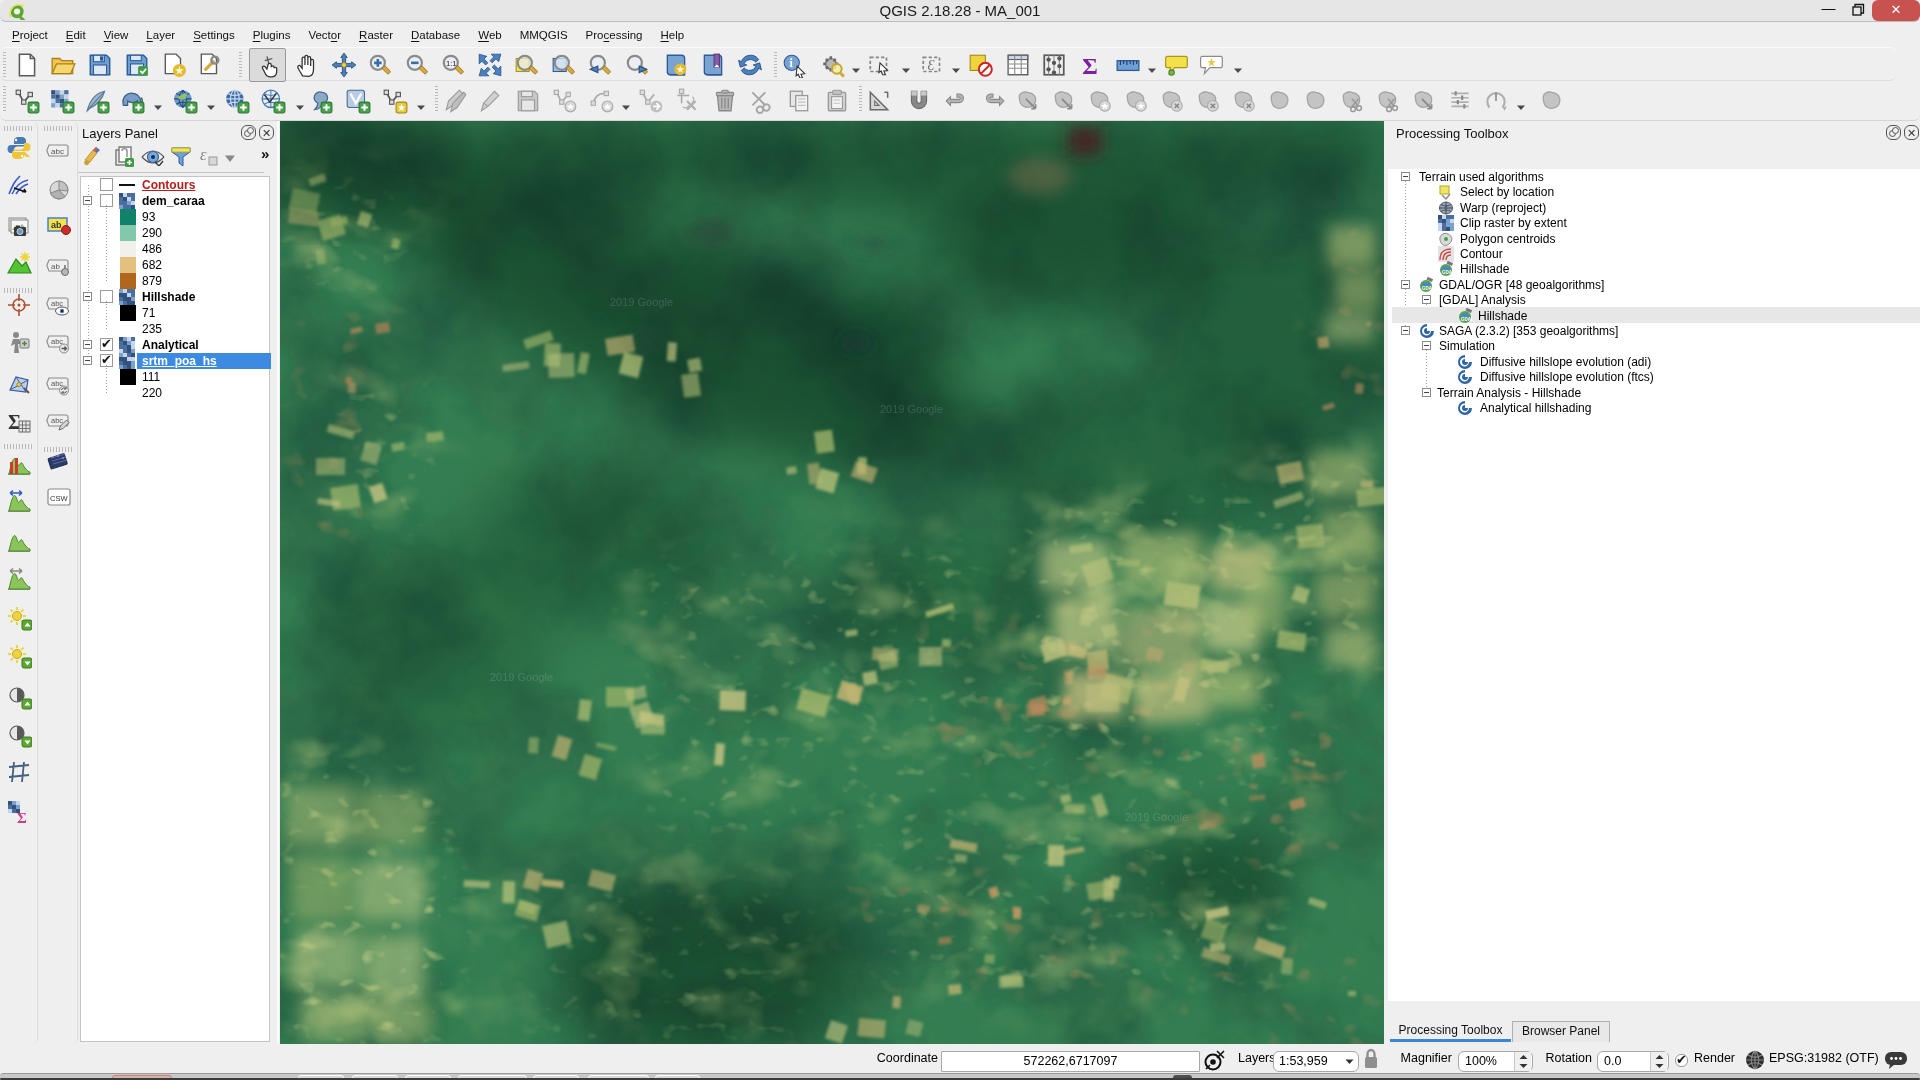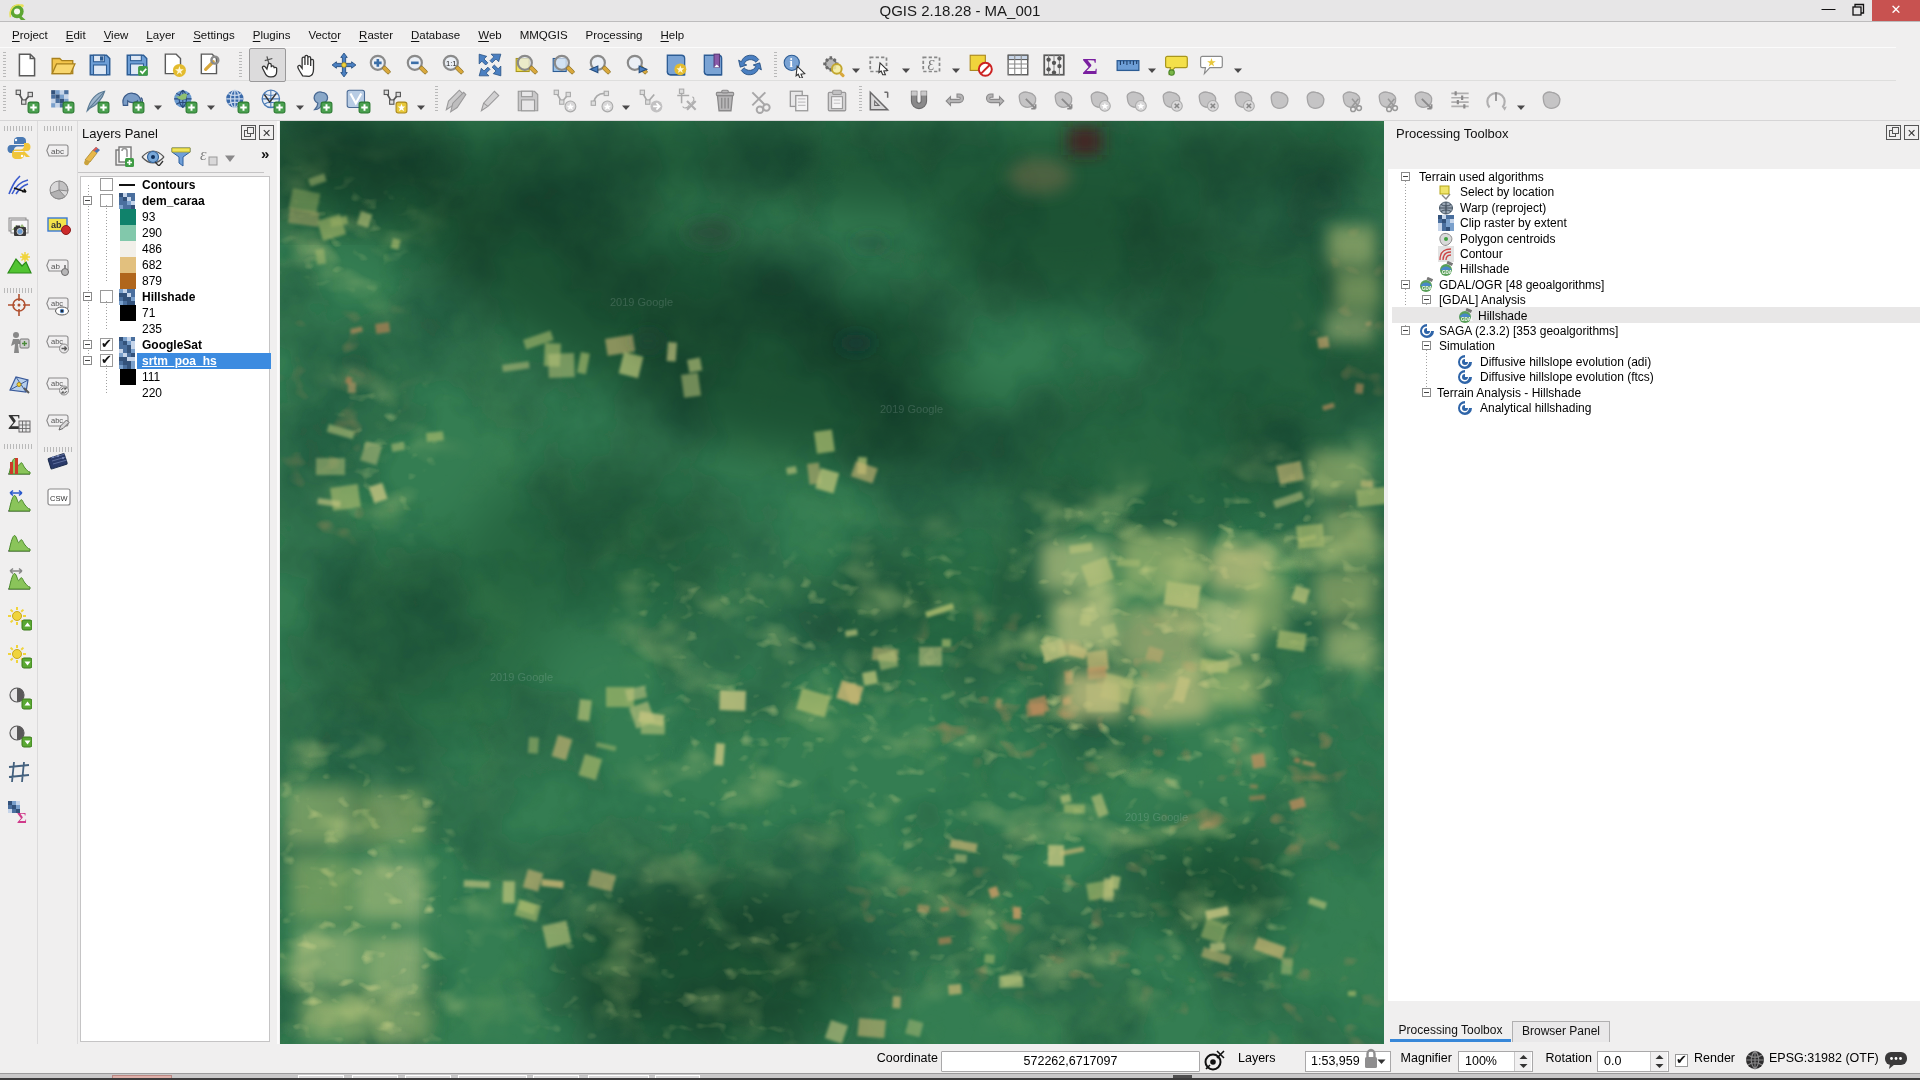--- a/index.html
+++ b/index.html
@@ -1,18 +1,18 @@
 <!DOCTYPE html>
 <html><head>
 <meta charset="utf-8">
 <style>
 * { margin:0; padding:0; box-sizing:border-box; }
 html,body { width:1920px; height:1080px; overflow:hidden; font-family:"Liberation Sans", sans-serif; }
 body { background:#f0efef; position:relative; }
-.abs { position:absolute; }
+.abs { position:absolute;border-radius:6px; }
 
 
 #titlebar { left:0; top:0; width:1920px; height:22px; background:#e7e6e7; border-bottom:1px solid #bdbcbd; }
 #title-text { left:0; right:0; top:2px; text-align:center; font-size:15px; color:#1a1a1a; }
 #qgis-logo { left:8px; top:2px; width:19px; height:19px; }
 #btn-min { left:1814px; top:0; width:29px; height:21px; font-size:14px; color:#111; text-align:center; line-height:17px;}
 #btn-max { left:1843px; top:0; width:29px; height:21px; }
 #btn-close { left:1872px; top:0; width:48px; height:21px; background:#c85250; color:#fff; text-align:center; line-height:20px; font-size:13px; }
 
 
@@ -757,21 +757,21 @@
           <path d="M1 1.5 L6 8 L11 1.5 Z" fill="#8a898a"></path>
         </svg></div>
 <div class="abs" style="left:183px;top:3px;width:18px;height:20px;font-size:15px;font-weight:bold;color:#111">»</div>
     </div>
   <div id="lp-tree">
       <div style="position:relative;width:100%;height:100%">
         <div class="dotv" style="left:7px;top:8px;height:176px"></div>
         <div class="trow" style="top:0px">
           <div class="cbx" style="left:19px;top:1px"></div>
           <div style="position:absolute;left:38px;top:7px;width:16px;height:2px;background:#111"></div>
-          <div class="tname" style="left:61px;top:1px;color:#000000;">Contours</div>
+          <div class="tname" style="left:61px;top:1px;color:#b91c1c;text-decoration:underline;">Contours</div>
         </div>
         <div class="trow" style="top:16px">
           <div class="exp" style="left:2px;top:3px"></div>
           <div class="cbx" style="left:19px;top:1px"></div>
           <div class="ricon" style="left:38px;top:0px">
             <svg viewBox="0 0 16 16">
               <rect x="0" y="0" width="4" height="4" fill="#33527b"></rect>
               <rect x="4" y="0" width="4" height="4" fill="#c6d5ea"></rect>
               <rect x="8" y="0" width="4" height="4" fill="#4a6f9e"></rect>
               <rect x="12" y="0" width="4" height="4" fill="#4a6f9e"></rect>
@@ -860,21 +860,21 @@
               <rect x="0" y="8" width="4" height="4" fill="#4a6f9e"></rect>
               <rect x="4" y="8" width="4" height="4" fill="#4a6f9e"></rect>
               <rect x="8" y="8" width="4" height="4" fill="#33527b"></rect>
               <rect x="12" y="8" width="4" height="4" fill="#c6d5ea"></rect>
               <rect x="0" y="12" width="4" height="4" fill="#c6d5ea"></rect>
               <rect x="4" y="12" width="4" height="4" fill="#4a6f9e"></rect>
               <rect x="8" y="12" width="4" height="4" fill="#33527b"></rect>
               <rect x="12" y="12" width="4" height="4" fill="#7aa0cc"></rect>
             </svg>
           </div>
-          <div class="tname" style="left:61px;top:1px;color:#000;">GoogleSat</div>
+          <div class="tname" style="left:61px;top:1px;color:#000;">Analytical</div>
         </div>
         <div class="trow" style="top:176px">
           <div style="position:absolute;left:56px;top:0px;width:134px;height:16px;background:#3c8be0"></div>
           <div class="exp" style="left:2px;top:3px"></div>
           <div class="cbx ck" style="left:19px;top:1px"></div>
           <div class="ricon" style="left:38px;top:0px">
             <svg viewBox="0 0 16 16">
               <rect x="0" y="0" width="4" height="4" fill="#7aa0cc"></rect>
               <rect x="4" y="0" width="4" height="4" fill="#c6d5ea"></rect>
               <rect x="8" y="0" width="4" height="4" fill="#4a6f9e"></rect>
@@ -1403,21 +1403,21 @@
 <div class="abs" style="left:941px;top:1051px;width:259px;height:21px;background:#fff;border:1px solid #a9a8a9;border-radius:1px;text-align:center;font-size:12.5px;line-height:19px">572262,6717097</div>
 <div class="abs" style="left:1203px;top:1049px;width:22px;height:24px">
   <svg viewBox="0 0 22 24">
       <circle cx="10" cy="13" r="7.5" fill="none" stroke="#111" stroke-width="2"></circle>
       <circle cx="10" cy="13" r="2.8" fill="#111"></circle>
       <path d="M14 2 L21 9 M14 9 L21 2" stroke="#111" stroke-width="1.6"></path>
       <path d="M3 20 L7 16" stroke="#111" stroke-width="1.6"></path>
     </svg>
 </div>
 <div class="abs" style="left:1238px;top:1044px;width:32px;height:29px;line-height:29px;font-size:12.5px">Layers</div>
-<div class="abs" style="left:1305px;top:1051px;width:86px;height:21px;background:#fff;border:1px solid #a9a8a9;font-size:12.5px;line-height:19px;padding-left:5px">1:53,959
+<div class="abs" style="left:1273px;top:1051px;width:86px;height:21px;background:#fff;border:1px solid #a9a8a9;font-size:12.5px;line-height:19px;padding-left:5px">1:53,959
   <svg style="position:absolute;right:3px;top:4px" width="11" height="11" viewBox="0 0 11 11">
       <path d="M1.5 3.5 L5.5 8 L9.5 3.5 Z" fill="#333"></path>
     </svg>
 </div>
 <div class="abs" style="left:1363px;top:1048px;width:16px;height:22px">
   <svg viewBox="0 0 16 22">
       <rect x="2" y="9" width="12" height="11" rx="1.5" fill="#8f8e8f"></rect>
       <path d="M4.5 9 V6 a3.5 4 0 0 1 7 0 V9" fill="none" stroke="#8f8e8f" stroke-width="2.4"></path>
     </svg>
 </div>

